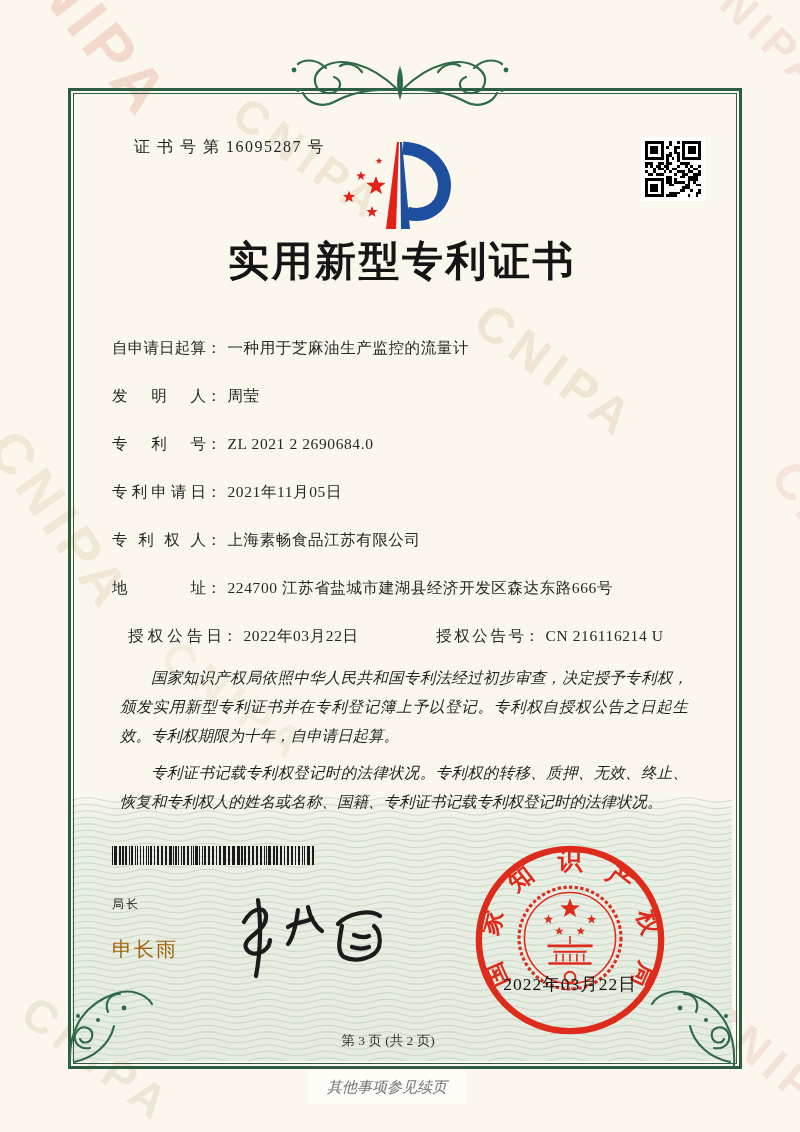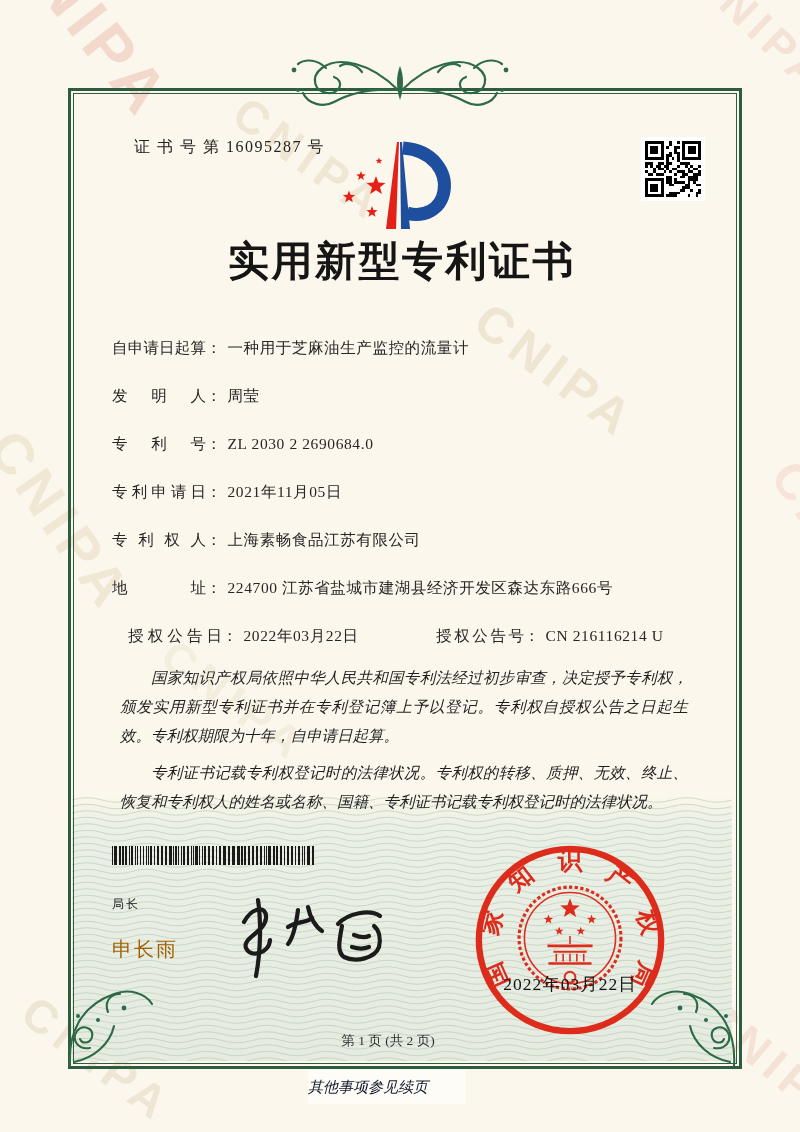--- a/index.html
+++ b/index.html
@@ -35,21 +35,21 @@
   #paras{left:112px;top:655px;width:584px;z-index:3;}
   #paras p{margin:8px;font-size:15.5px;line-height:29px;color:#1f1f1f;text-align:justify;
            text-indent:2em;font-style:italic;}
 
   #signT{left:112px;top:896px;font-size:12px;color:#222;letter-spacing:2px;}
   #signN{left:112px;top:936px;font-size:20px;color:#a16207;letter-spacing:2px;}
 
   #pagenum{left:0;width:776px;top:1032px;text-align:center;font-size:13.5px;color:#333;}
 
   #contnote{left:308px;top:1070px;width:158px;height:34px;background:#fdfcf6;
-            text-align:left;line-height:34px;font-size:15px;font-style:italic;color:#0f172a;z-index:3;}
+            text-align:center;line-height:34px;font-size:15px;font-style:italic;color:#737373;z-index:3;}
 
   #sealdate{left:472px;top:972px;width:196px;text-align:center;font-size:17.5px;
             color:#141414;letter-spacing:1px;z-index:5;}
 
   #qrbox{left:641px;top:137px;width:64px;height:64px;background:#ffffff;z-index:3;}
   #qrbox svg{position:absolute;left:4px;top:4px;}
 </style>
 </head>
 <body>
 
@@ -309,21 +309,21 @@
 
   <div class="abs" id="title">实用新型专利证书</div>
 
   <div class="abs frow" style="top:338px;">
     <span class="flabel">自申请日起算</span><span class="fcolon">：</span><span class="fvalue">一种用于芝麻油生产监控的流量计</span>
   </div>
   <div class="abs frow" style="top:386px;">
     <span class="flabel">发明人</span><span class="fcolon">：</span><span class="fvalue">周莹</span>
   </div>
   <div class="abs frow" style="top:434px;">
-    <span class="flabel">专利号</span><span class="fcolon">：</span><span class="fvalue">ZL 2030 2 2690684.0</span>
+    <span class="flabel">专利号</span><span class="fcolon">：</span><span class="fvalue">ZL 2021 2 2690684.0</span>
   </div>
   <div class="abs frow" style="top:482px;">
     <span class="flabel">专利申请日</span><span class="fcolon">：</span><span class="fvalue">2021年11月05日</span>
   </div>
   <div class="abs frow" style="top:530px;">
     <span class="flabel">专利权人</span><span class="fcolon">：</span><span class="fvalue">上海素畅食品江苏有限公司</span>
   </div>
   <div class="abs frow" style="top:578px;">
     <span class="flabel">地址</span><span class="fcolon">：</span><span class="fvalue">224700 江苏省盐城市建湖县经济开发区森达东路666号</span>
   </div>
@@ -442,16 +442,16 @@
       <path d="M77,106 L123,106" stroke-width="2.6"></path>
       <path d="M83,112 L117,112" stroke-width="2"></path>
       <path d="M86,114 L86,122 M93,114 L93,122 M100,114 L100,122 M107,114 L107,122 M114,114 L114,122" stroke-width="1.6"></path>
       <path d="M78,124 L122,124" stroke-width="2.4"></path>
       <path d="M100,96 L100,104" stroke-width="1.6"></path>
       <circle cx="100" cy="138" r="5.5" stroke-width="2"></circle>
     </g>
   </svg>
   <div class="abs" id="sealdate">2022年03月22日</div>
 
-  <div class="abs" id="pagenum">第 1 页 (共 2 页)</div>
+  <div class="abs" id="pagenum">第 3 页 (共 2 页)</div>
   <div class="abs" id="contnote">其他事项参见续页</div>
 
 </div>
 
 </body></html>

